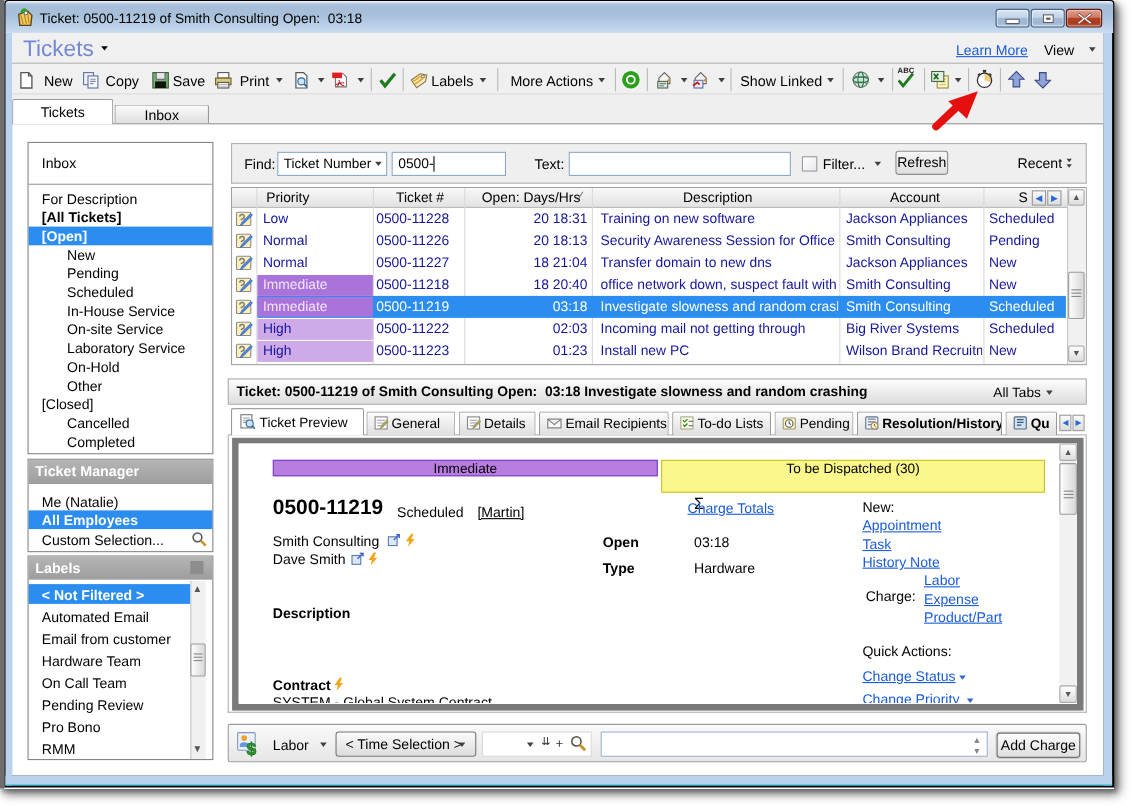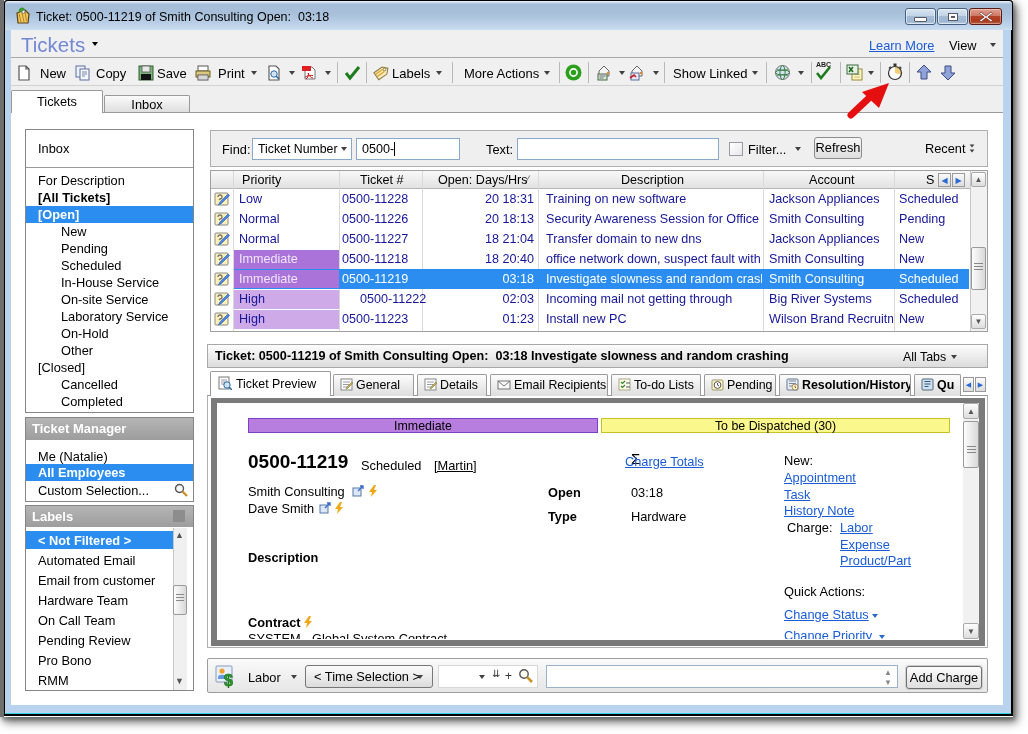--- a/index.html
+++ b/index.html
@@ -354,21 +354,21 @@
       <div class="opn" style="top:272px;color:#fff;">03:18</div>
       <div class="desc" style="top:272px;color:#fff;">Investigate slowness and random crash</div>
       <div class="acct" style="top:272px;color:#fff;">Smith Consulting</div>
       <div class="rt" style="left:899px;top:272px;color:#fff;">Scheduled</div>
 <svg class="ric" style="top:291px;" viewBox="0 0 16 16">
         <rect x="1" y="2" width="13" height="12" rx="1" fill="#fdf0b8" stroke="#8a8a8a"></rect>
         <path d="M4 6 a2 2 0 1 1 2 2 l-1 1" fill="none" stroke="#777" stroke-width="1.3"></path>
         <path d="M14 3 L6 11 l-1.6 3 l3 -1.6 L15.5 4.5 Z" fill="#4a86e8" stroke="#2a5aa8" stroke-width=".6"></path>
       </svg>
 <div class="rt" style="left:239px;top:292px;">High</div>
-      <div class="rt" style="left:360px;top:292px;">0500-11222</div>
+      <div class="rt" style="left:342px;top:292px;">0500-11222</div>
       <div class="opn" style="top:292px;">02:03</div>
       <div class="desc" style="top:292px;">Incoming mail not getting through</div>
       <div class="acct" style="top:292px;">Big River Systems</div>
       <div class="rt" style="left:899px;top:292px;">Scheduled</div>
 <svg class="ric" style="top:311px;" viewBox="0 0 16 16">
         <rect x="1" y="2" width="13" height="12" rx="1" fill="#fdf0b8" stroke="#8a8a8a"></rect>
         <path d="M4 6 a2 2 0 1 1 2 2 l-1 1" fill="none" stroke="#777" stroke-width="1.3"></path>
         <path d="M14 3 L6 11 l-1.6 3 l3 -1.6 L15.5 4.5 Z" fill="#4a86e8" stroke="#2a5aa8" stroke-width=".6"></path>
       </svg>
 <div class="rt" style="left:239px;top:312px;">High</div>
@@ -437,31 +437,31 @@
         <path d="M3 4 h6 M3 6 h6 M3 8 h4" stroke="#99a" stroke-width="1"></path>
         <circle cx="9" cy="9" r="3.2" fill="#cfe4f7" stroke="#2a6aa0"></circle>
         <path d="M11.2 11.2 L14 14" stroke="#2a6aa0" stroke-width="1.5"></path>
       </svg>Ticket Preview</div>
 </div>
 
 <div class="a" style="left:207px;top:396px;width:781px;height:252px;background:#fff;border:1px solid #b0b0b0;border-top:none;"></div>
 <div class="a" style="left:211px;top:398px;width:774px;height:248px;border:6px solid #7a7a7a;background:#fff;"></div>
 <div class="a" id="preview" style="left:217px;top:403px;width:762px;height:236px;overflow:hidden;font-size:12.8px;background:#fff;">
 <div class="a" style="left:31px;top:15px;width:350px;height:15px;background:#b77ee0;border:1px solid #7d3fc8;text-align:center;font-size:12.4px;line-height:14px;">Immediate</div>
-<div class="a" style="left:384px;top:15px;width:349px;height:15px;background:#faf78d;border:1px solid #c8c228;text-align:center;font-size:12.4px;line-height:14px;">To be Dispatched (30)</div>
+<div class="a" style="left:384px;top:15px;width:349px;height:30px;background:#faf78d;border:1px solid #c8c228;text-align:center;font-size:12.4px;line-height:14px;">To be Dispatched (30)</div>
 <div class="a" style="left:31px;top:48px;font-size:19px;font-weight:bold;">0500-11219</div>
 <div class="a" style="left:144px;top:55px;">Scheduled</div>
 <div class="a" style="left:217px;top:55px;text-decoration:underline;">[Martin]</div>
 <div class="a" style="left:414px;top:47px;font-size:15px;">Σ</div>
 <div class="a lnk" style="left:408px;top:51px;">Charge Totals</div>
 <div class="a" style="left:567px;top:50px;">New:</div>
 <div class="a lnk" style="left:567px;top:67px;">Appointment</div>
 <div class="a lnk" style="left:567px;top:84px;">Task</div>
 <div class="a lnk" style="left:567px;top:100px;">History Note</div>
-<div class="a" style="left:570px;top:117px;">Charge:</div>
+<div class="a" style="left:570px;top:131px;">Charge:</div>
 <div class="a lnk" style="left:623px;top:117px;">Labor</div>
 <div class="a lnk" style="left:623px;top:134px;">Expense</div>
 <div class="a lnk" style="left:623px;top:150px;">Product/Part</div>
 <div class="a" style="left:31px;top:81px;">Smith Consulting</div>
 <svg class="a" style="left:135px;top:82px;" width="12" height="12">
       <rect x="1" y="3" width="8" height="8" fill="#dce8f8" stroke="#5577aa"></rect>
       <path d="M6 6 L11 1 M8 1 h3 v3" stroke="#3a66cc" stroke-width="1.3" fill="none"></path>
     </svg>
 <svg class="a" style="left:151px;top:82px;" width="10" height="12">
       <path d="M6 0 L1 7 h3 L3 12 L9 5 h-3 L8 0 Z" fill="#f0a818"></path>

